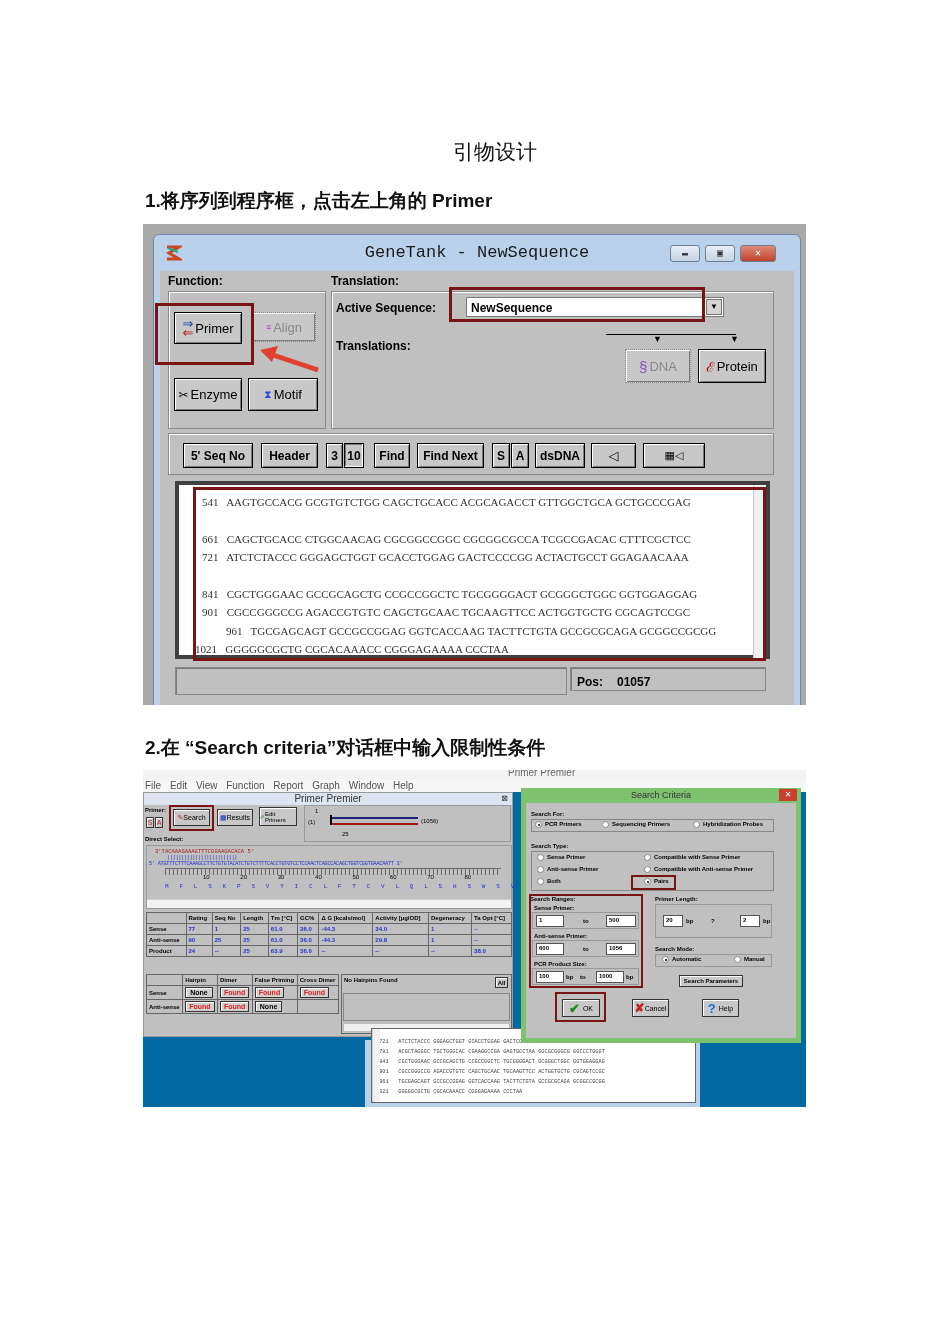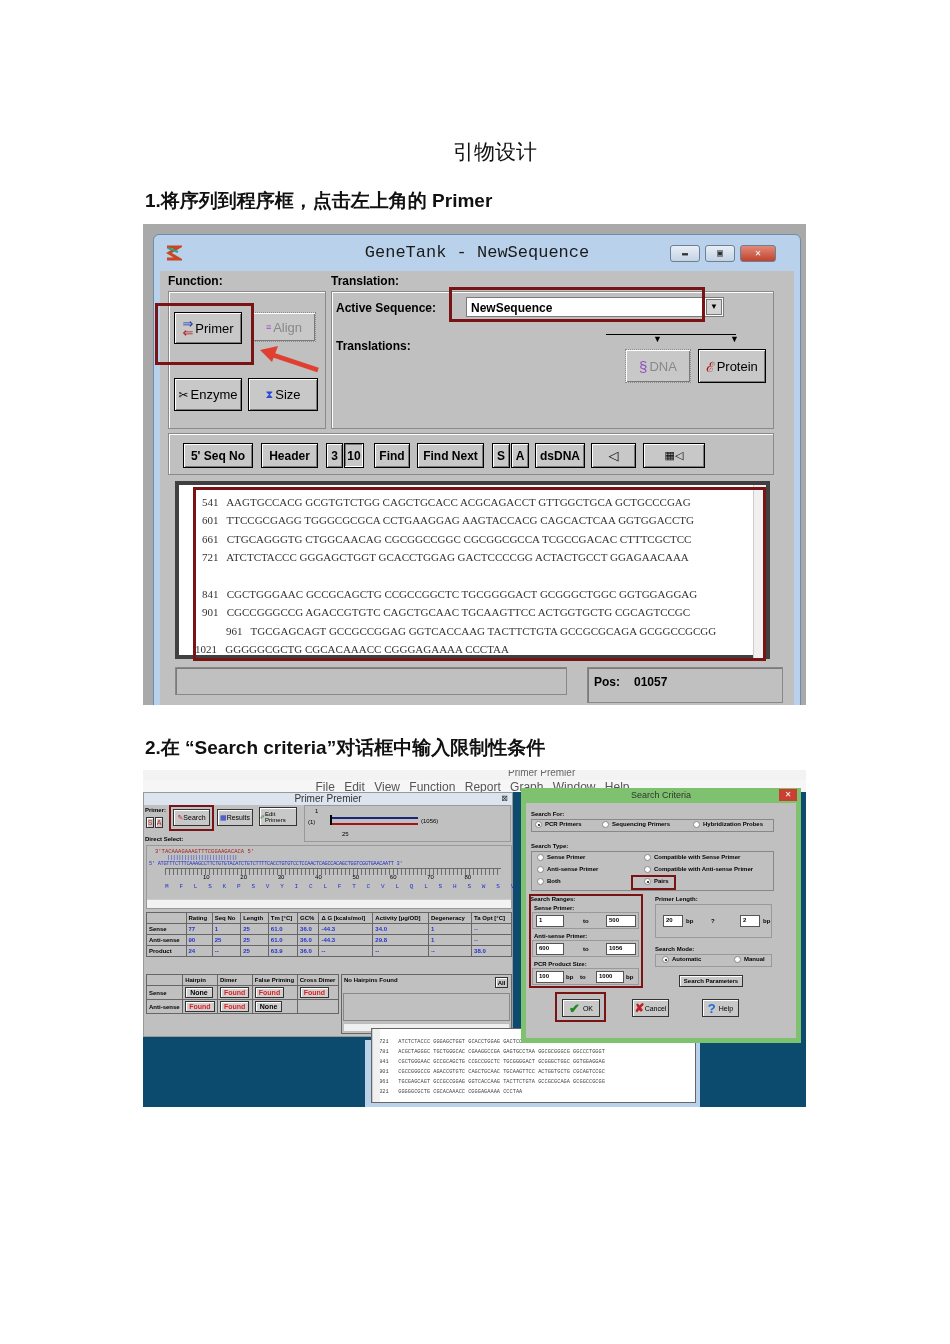--- a/index.html
+++ b/index.html
@@ -22,24 +22,24 @@
 .btn.dis{color:#888;border-color:#888;border-style:dotted;}
 .redbox{position:absolute;border:3px solid #7a1414;}
 .combo{position:absolute;background:#fff;border:1px solid #7a7a7a;font-size:12px;font-weight:bold;padding:3px 4px;}
 .combo .dd{position:absolute;right:1px;top:1px;width:16px;height:16px;background:#d4d4d4;border:1px solid #777;font-size:8px;text-align:center;line-height:14px;}
 .listbox{position:absolute;background:#fff;border:1px solid #7a7a7a;}
 .listbox .sel{background:#3a8ee6;color:#fff;font-size:12px;font-weight:bold;padding:1px 3px;width:136px;}
 .seqbox{position:absolute;background:#fff;border:4px solid #404040;font-family:Liberation Serif, serif;font-size:11px;color:#333;}
 .seqrow{position:absolute;left:0;white-space:pre;}
 .statusbar{position:absolute;border:1px solid #888;box-shadow:inset 1px 1px 0 #7a7a7a;}
 
-#shot2{position:absolute;left:143px;top:770px;width:663px;height:337px;background:#0c4a6e;overflow:hidden;padding-left:44px;}
+#shot2{position:absolute;left:143px;top:770px;width:663px;height:337px;background:#0369a1;overflow:hidden;padding-left:44px;}
 .s2top{position:absolute;left:0;top:0;width:663px;height:10px;background:#f3f3f3;}
 .s2title{position:absolute;left:365px;top:-3px;font-size:10px;color:#666;}
-.s2menu{position:absolute;left:0;top:10px;width:663px;height:12px;background:#f6f6f6;font-size:12px;color:#555;padding-left:2px;text-align:center;}
+.s2menu{position:absolute;left:0;top:10px;width:663px;height:12px;background:#f6f6f6;font-size:10px;color:#555;padding-left:2px;}
 .s2menu span{margin-right:6px;}
 .pp{position:absolute;left:0;top:22px;width:370px;height:245px;background:#c0c0c0;border:1px solid #999;}
 .pp .pptitle{height:12px;background:#dbe4ef;font-size:10px;text-align:center;color:#333;line-height:12px;position:relative;}
 .tiny{font-size:6px;color:#000;position:absolute;}
 .tinyb{font-size:6px;font-weight:bold;color:#000;position:absolute;}
 .smbtn{position:absolute;background:#c8c8c8;border:1px solid #333;box-shadow:inset 1px 1px 0 #fff;font-size:7px;display:flex;align-items:center;justify-content:center;}
 table.res{position:absolute;border-collapse:collapse;background:#c0c0c0;}
 table.res td{border:1px solid #666;font-size:6px;padding:1px 2px;height:11px;}
 table.res td.h{font-weight:bold;}
 table.res td.v{color:#2233cc;font-weight:bold;}
@@ -93,21 +93,21 @@
           <path d="M8 6 L26 2 L20 18 Z" fill="#e04030"></path>
         </svg>
       <div class="redbox" style="left:-5px;top:32px;width:99px;height:62px;"></div>
 
       <div class="btn" style="left:14px;top:107px;width:68px;height:33px;">
         <span style="font-size:12px;">✂</span>
         <span>Enzyme</span>
       </div>
       <div class="btn" style="left:88px;top:107px;width:70px;height:33px;">
         <span style="color:#2a4ad8;font-size:11px;">⧗</span>
-        <span>Size</span>
+        <span>Motif</span>
       </div>
 
       <div class="lbl" style="left:176px;top:30px;">Active Sequence:</div>
       <div class="combo" style="left:306px;top:26px;width:258px;height:20px;">
         <span>NewSequence</span>
         <span class="dd">▼</span>
       </div>
       <div class="redbox" style="left:289px;top:16px;width:256px;height:35px;"></div>
 
       <div class="lbl" style="left:176px;top:68px;">Translations:</div>
@@ -136,33 +136,32 @@
       <div class="btn b" style="left:375px;top:172px;width:50px;height:25px;">dsDNA</div>
       <div class="btn" style="left:431px;top:172px;width:45px;height:25px;">
           <span>◁</span>
         </div>
       <div class="btn" style="left:483px;top:172px;width:62px;height:25px;">
           <span style="font-size:11px;">▦◁</span>
         </div>
 
       <div class="seqbox" style="left:15px;top:210px;width:595px;height:178px;">
         <div class="seqrow" style="top:11px;left:23px;"><span>541</span>   <span>AAGTGCCACG GCGTGTCTGG CAGCTGCACC ACGCAGACCT GTTGGCTGCA GCTGCCCGAG</span></div>
-        <div class="seqrow" style="top:29px;left:23px;"><span>601</span>   <span>TTCCGCGAGG TGGGCGCGCA CCTGAAGGAG AAGTACCACG CAGCACTCAA GGTGGACCTG</span></div>
-        <div class="seqrow" style="top:48px;left:23px;"><span>661</span>   <span>CTGCAGGGTG CTGGCAACAG CGCGGCCGGC CGCGGCGCCA TCGCCGACAC CTTTCGCTCC</span></div>
+        <div class="seqrow" style="top:48px;left:23px;"><span>661</span>   <span>CAGCTGCACC CTGGCAACAG CGCGGCCGGC CGCGGCGCCA TCGCCGACAC CTTTCGCTCC</span></div>
         <div class="seqrow" style="top:66px;left:23px;"><span>721</span>   <span>ATCTCTACCC GGGAGCTGGT GCACCTGGAG GACTCCCCGG ACTACTGCCT GGAGAACAAA</span></div>
         <div class="seqrow" style="top:103px;left:23px;"><span>841</span>   <span>CGCTGGGAAC GCCGCAGCTG CCGCCGGCTC TGCGGGGACT GCGGGCTGGC GGTGGAGGAG</span></div>
         <div class="seqrow" style="top:121px;left:23px;"><span>901</span>   <span>CGCCGGGCCG AGACCGTGTC CAGCTGCAAC TGCAAGTTCC ACTGGTGCTG CGCAGTCCGC</span></div>
         <div class="seqrow" style="top:140px;left:23px;margin-left:24px;"><span>961</span>   <span>TGCGAGCAGT GCCGCCGGAG GGTCACCAAG TACTTCTGTA GCCGCGCAGA GCGGCCGCGG</span></div>
         <div class="seqrow" style="top:158px;left:16px;"><span>1021</span>   <span>GGGGGCGCTG CGCACAAACC CGGGAGAAAA CCCTAA</span></div>
         <div style="position:absolute;right:0;top:0;width:13px;height:176px;background:#f0f0f0;border-left:1px solid #ccc;"></div>
       </div>
       <div class="redbox" style="left:33px;top:216px;width:573px;height:174px;"></div>
 
       <div class="statusbar" style="left:15px;top:396px;width:392px;height:28px;"></div>
-      <div class="statusbar" style="left:427px;top:396px;width:196px;height:36px;">
+      <div class="statusbar" style="left:410px;top:396px;width:196px;height:24px;">
         <span style="position:absolute;left:6px;top:7px;font-size:12px;font-weight:bold;">Pos:</span>
         <span style="position:absolute;left:46px;top:7px;font-size:12px;font-weight:bold;">01057</span>
       </div>
     </div>
   </div>
 </div>
 
 <div class="step" style="top:735px;">2.在 “Search  criteria”对话框中输入限制性条件</div>
 
 <div id="shot2">

